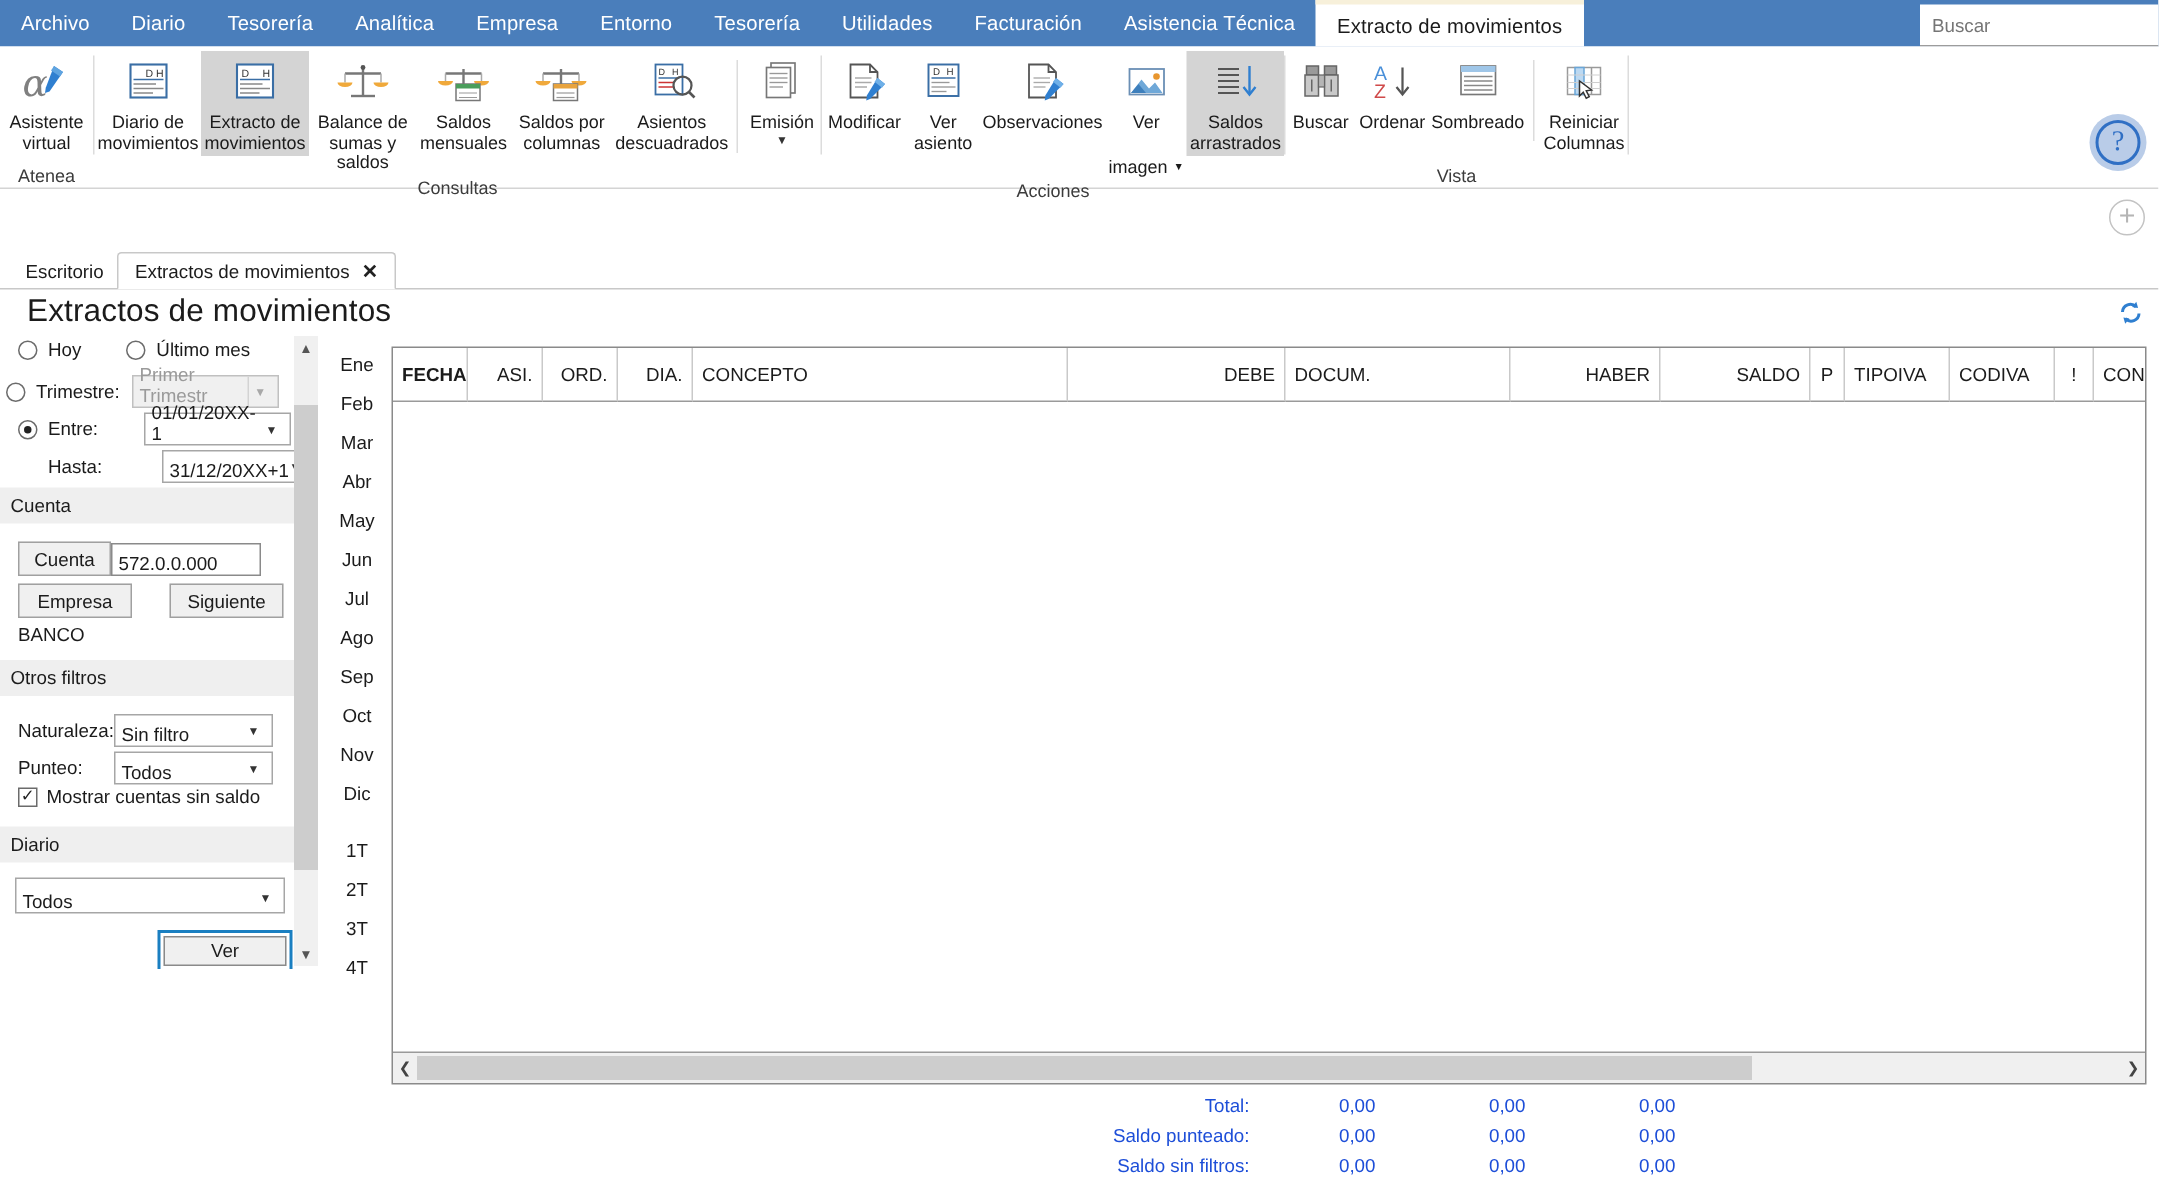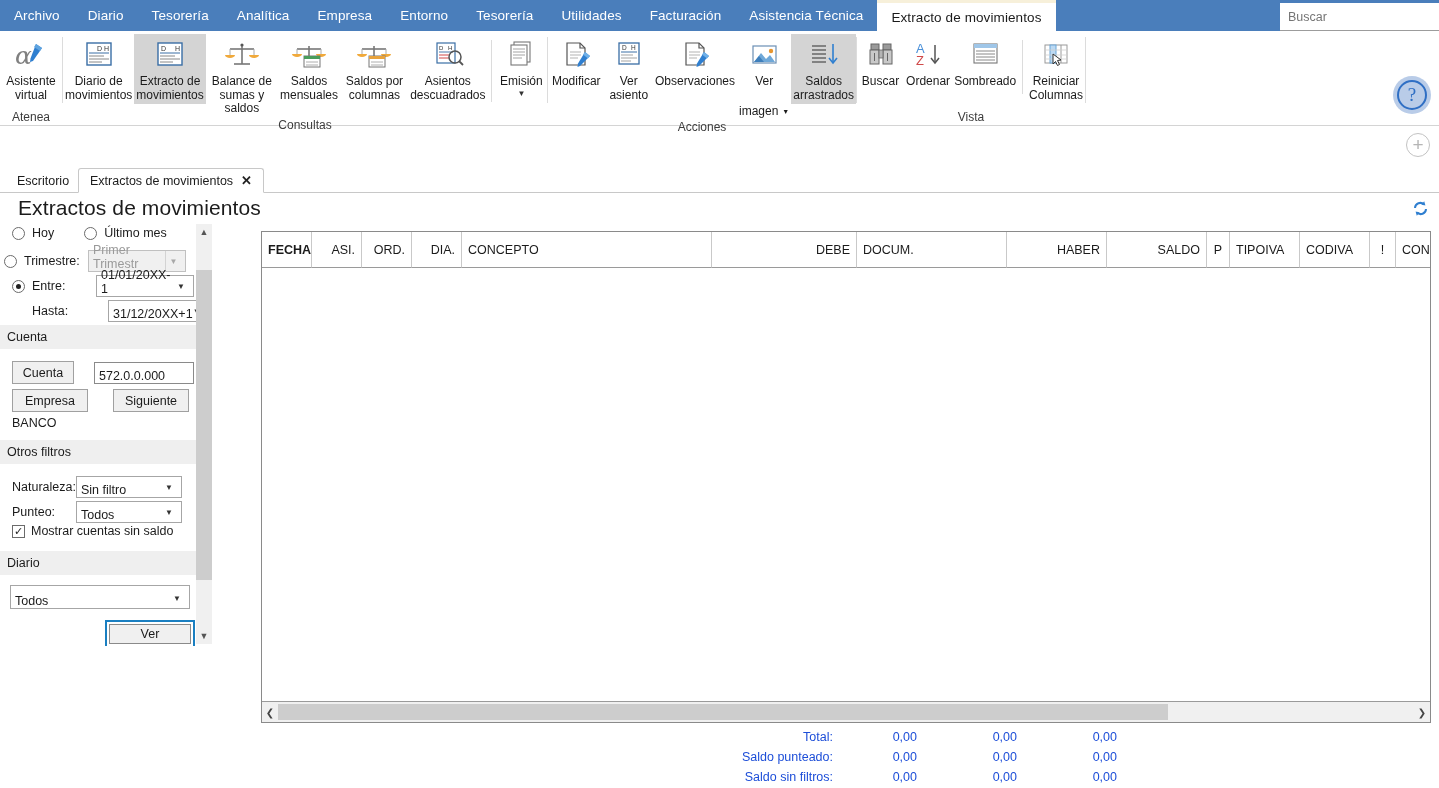--- a/index.html
+++ b/index.html
@@ -571,21 +571,21 @@
       <span style="margin-left:20px; width:64px">Hasta:</span>
       <span class="fld" style="width:98px">
         <span class="cv">31/12/20XX+1</span>
         <span class="dd">▼</span>
       </span>
     </div>
 
     <div class="sect-head" style="top:103px">Cuenta</div>
     <div class="frow" style="top:139px; left:12px;">
       <span class="btn" style="width:62px">Cuenta</span>
-      <span class="fld" style="width:100px; margin-left:20px; border-color:#8a8a8a;">
+      <span class="fld" style="width:100px; margin-left:0; border-color:#8a8a8a;">
         <span class="cv">572.0.0.000</span>
       </span>
     </div>
     <div class="frow" style="top:167px; left:12px;">
       <span class="btn" style="width:76px">Empresa</span>
       <span class="btn" style="width:76px; margin-left:25px">Siguiente</span>
     </div>
     <div class="frow" style="top:194px; left:12px;">BANCO</div>
 
     <div class="sect-head" style="top:218px">Otros filtros</div>
@@ -620,20 +620,38 @@
       <span class="btn" style="width:100%; height:100%; border-color:#8a8a8a;">Ver</span>
     </div>
   </div>
 
   <div class="fscroll">
     <div class="arrow">▲</div>
     <div class="thumb" style="top:46px; height:310px;"></div>
     <div class="arrow bot">▼</div>
   </div>
 
+  <div class="months">
+    <div class="m">Ene</div>
+    <div class="m">Feb</div>
+    <div class="m">Mar</div>
+    <div class="m">Abr</div>
+    <div class="m">May</div>
+    <div class="m">Jun</div>
+    <div class="m">Jul</div>
+    <div class="m">Ago</div>
+    <div class="m">Sep</div>
+    <div class="m">Oct</div>
+    <div class="m">Nov</div>
+    <div class="m">Dic</div>
+    <div class="m gap">1T</div>
+    <div class="m">2T</div>
+    <div class="m">3T</div>
+    <div class="m">4T</div>
+  </div>
 
   <div class="grid-outer">
     <div class="grid-head">
       <div class="gcell b" style="width:50px">FECHA</div>
       <div class="gcell r" style="width:50px">ASI.</div>
       <div class="gcell r" style="width:50px">ORD.</div>
       <div class="gcell r" style="width:50px">DIA.</div>
       <div class="gcell" style="width:250px">CONCEPTO</div>
       <div class="gcell r" style="width:145px">DEBE</div>
       <div class="gcell" style="width:150px">DOCUM.</div>

